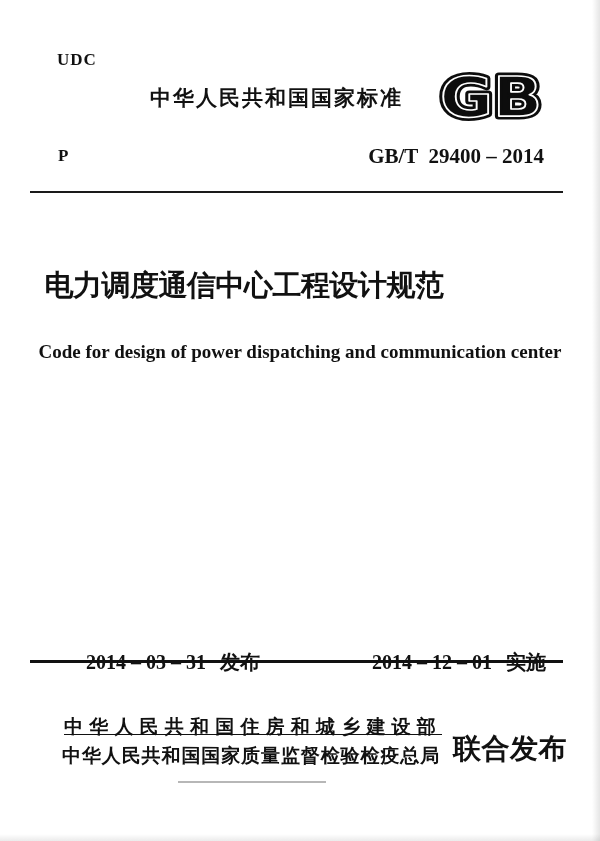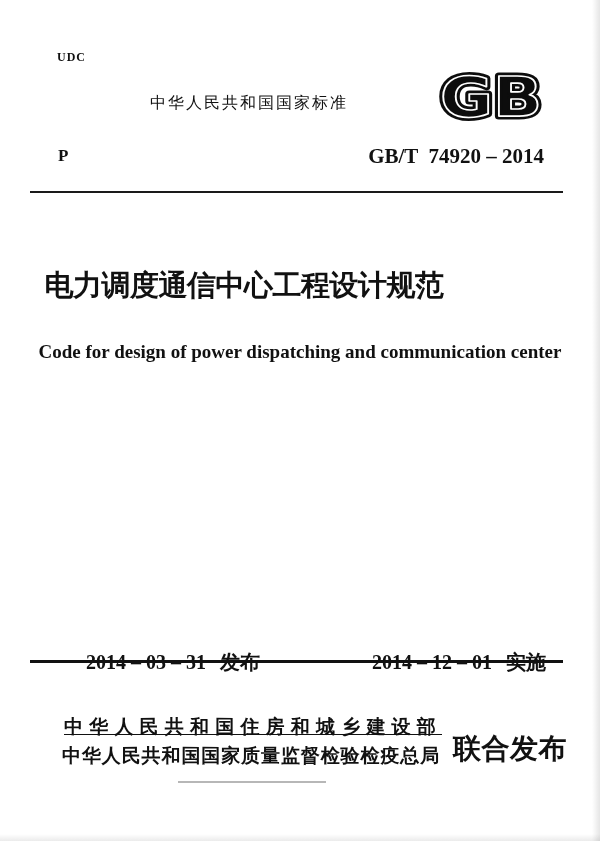--- a/index.html
+++ b/index.html
@@ -11,23 +11,23 @@
     overflow:hidden;
     font-family:"Liberation Serif","DejaVu Serif",serif;
     color:#111;
   }
   
   .edge-right{position:absolute;top:0;right:0;width:8px;height:100%;
     background:linear-gradient(to right,rgba(0,0,0,0),rgba(0,0,0,0.10));}
   .edge-bottom{position:absolute;left:0;bottom:0;width:100%;height:7px;
     background:linear-gradient(to bottom,rgba(0,0,0,0),rgba(0,0,0,0.08));}
 
-  .udc{position:absolute;left:57px;top:50px;font-size:12px;font-weight:bold;letter-spacing:1px;}
-  .heading-cn{position:absolute;left:150px;top:93px;font-size:16px;letter-spacing:2px;
-    font-family:"Liberation Sans","DejaVu Sans",sans-serif;font-weight:400;white-space:pre;}
+  .udc{position:absolute;left:57px;top:50px;font-size:17px;font-weight:bold;letter-spacing:1px;}
+  .heading-cn{position:absolute;left:150px;top:84px;font-size:21px;letter-spacing:2px;
+    font-family:"Liberation Sans","DejaVu Sans",sans-serif;font-weight:700;white-space:pre;}
   .gb-logo{position:absolute;left:435px;top:64px;width:112px;height:62px;}
   .p-mark{position:absolute;left:58px;top:146px;font-size:17px;font-weight:bold;}
   .std-number{position:absolute;right:56px;top:144px;font-size:21px;font-weight:bold;white-space:pre;}
 
   .rule-top{position:absolute;left:30px;top:191px;width:533px;height:2px;background:#1a1a1a;}
 
   .title-cn{position:absolute;left:0;top:266px;width:488px;text-align:center;
     font-size:29px;font-weight:bold;letter-spacing:-0.5px;white-space:pre;}
   .title-en{position:absolute;left:0;top:326px;width:600px;text-align:center;
     font-size:19px;font-weight:bold;white-space:pre;margin-top:15px;}
@@ -62,21 +62,21 @@
     <svg width="112" height="62" viewBox="0 0 112 62" aria-hidden="true">
       <g font-family="'DejaVu Sans',sans-serif" font-weight="bold" font-size="56" stroke-linejoin="round" stroke-linecap="round">
         <text x="5" y="52" textLength="102" lengthAdjust="spacingAndGlyphs" fill="#0d0d0d" stroke="#0d0d0d" stroke-width="7">GB</text>
         <text x="5" y="52" textLength="102" lengthAdjust="spacingAndGlyphs" fill="none" stroke="#ffffff" stroke-width="1.6">GB</text>
       </g>
     </svg>
   </div>
 
   <div class="p-mark">P</div>
 
-  <div class="std-number">GB/T  74920 – 2014</div>
+  <div class="std-number">GB/T  29400 – 2014</div>
 
   <div class="rule-top"></div>
 
   <div class="title-cn">电力调度通信中心工程设计规范</div>
   <div class="title-en">Code for design of power dispatching and communication center</div>
 
   <div class="date-row">
     <div class="date-issue">
       <span>2014 – 03 – 31</span><span class="cn-label">发布</span>
     </div>

